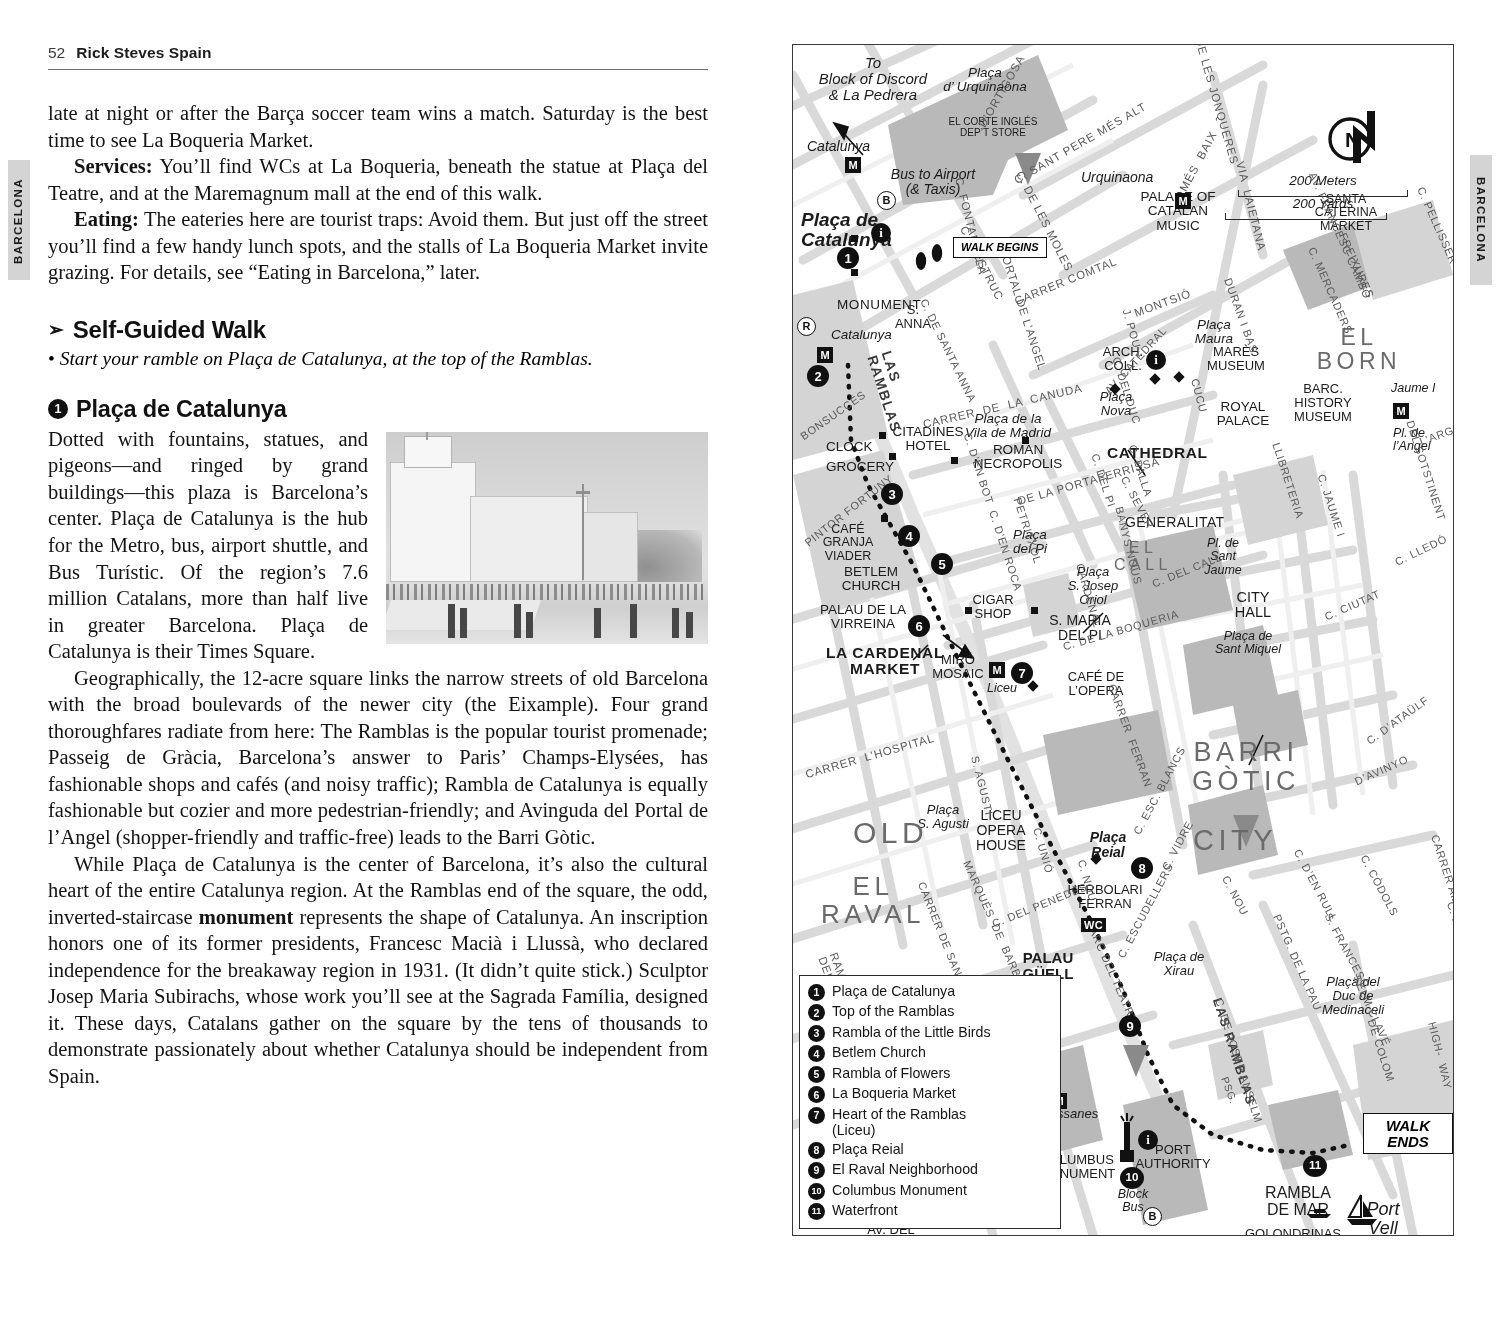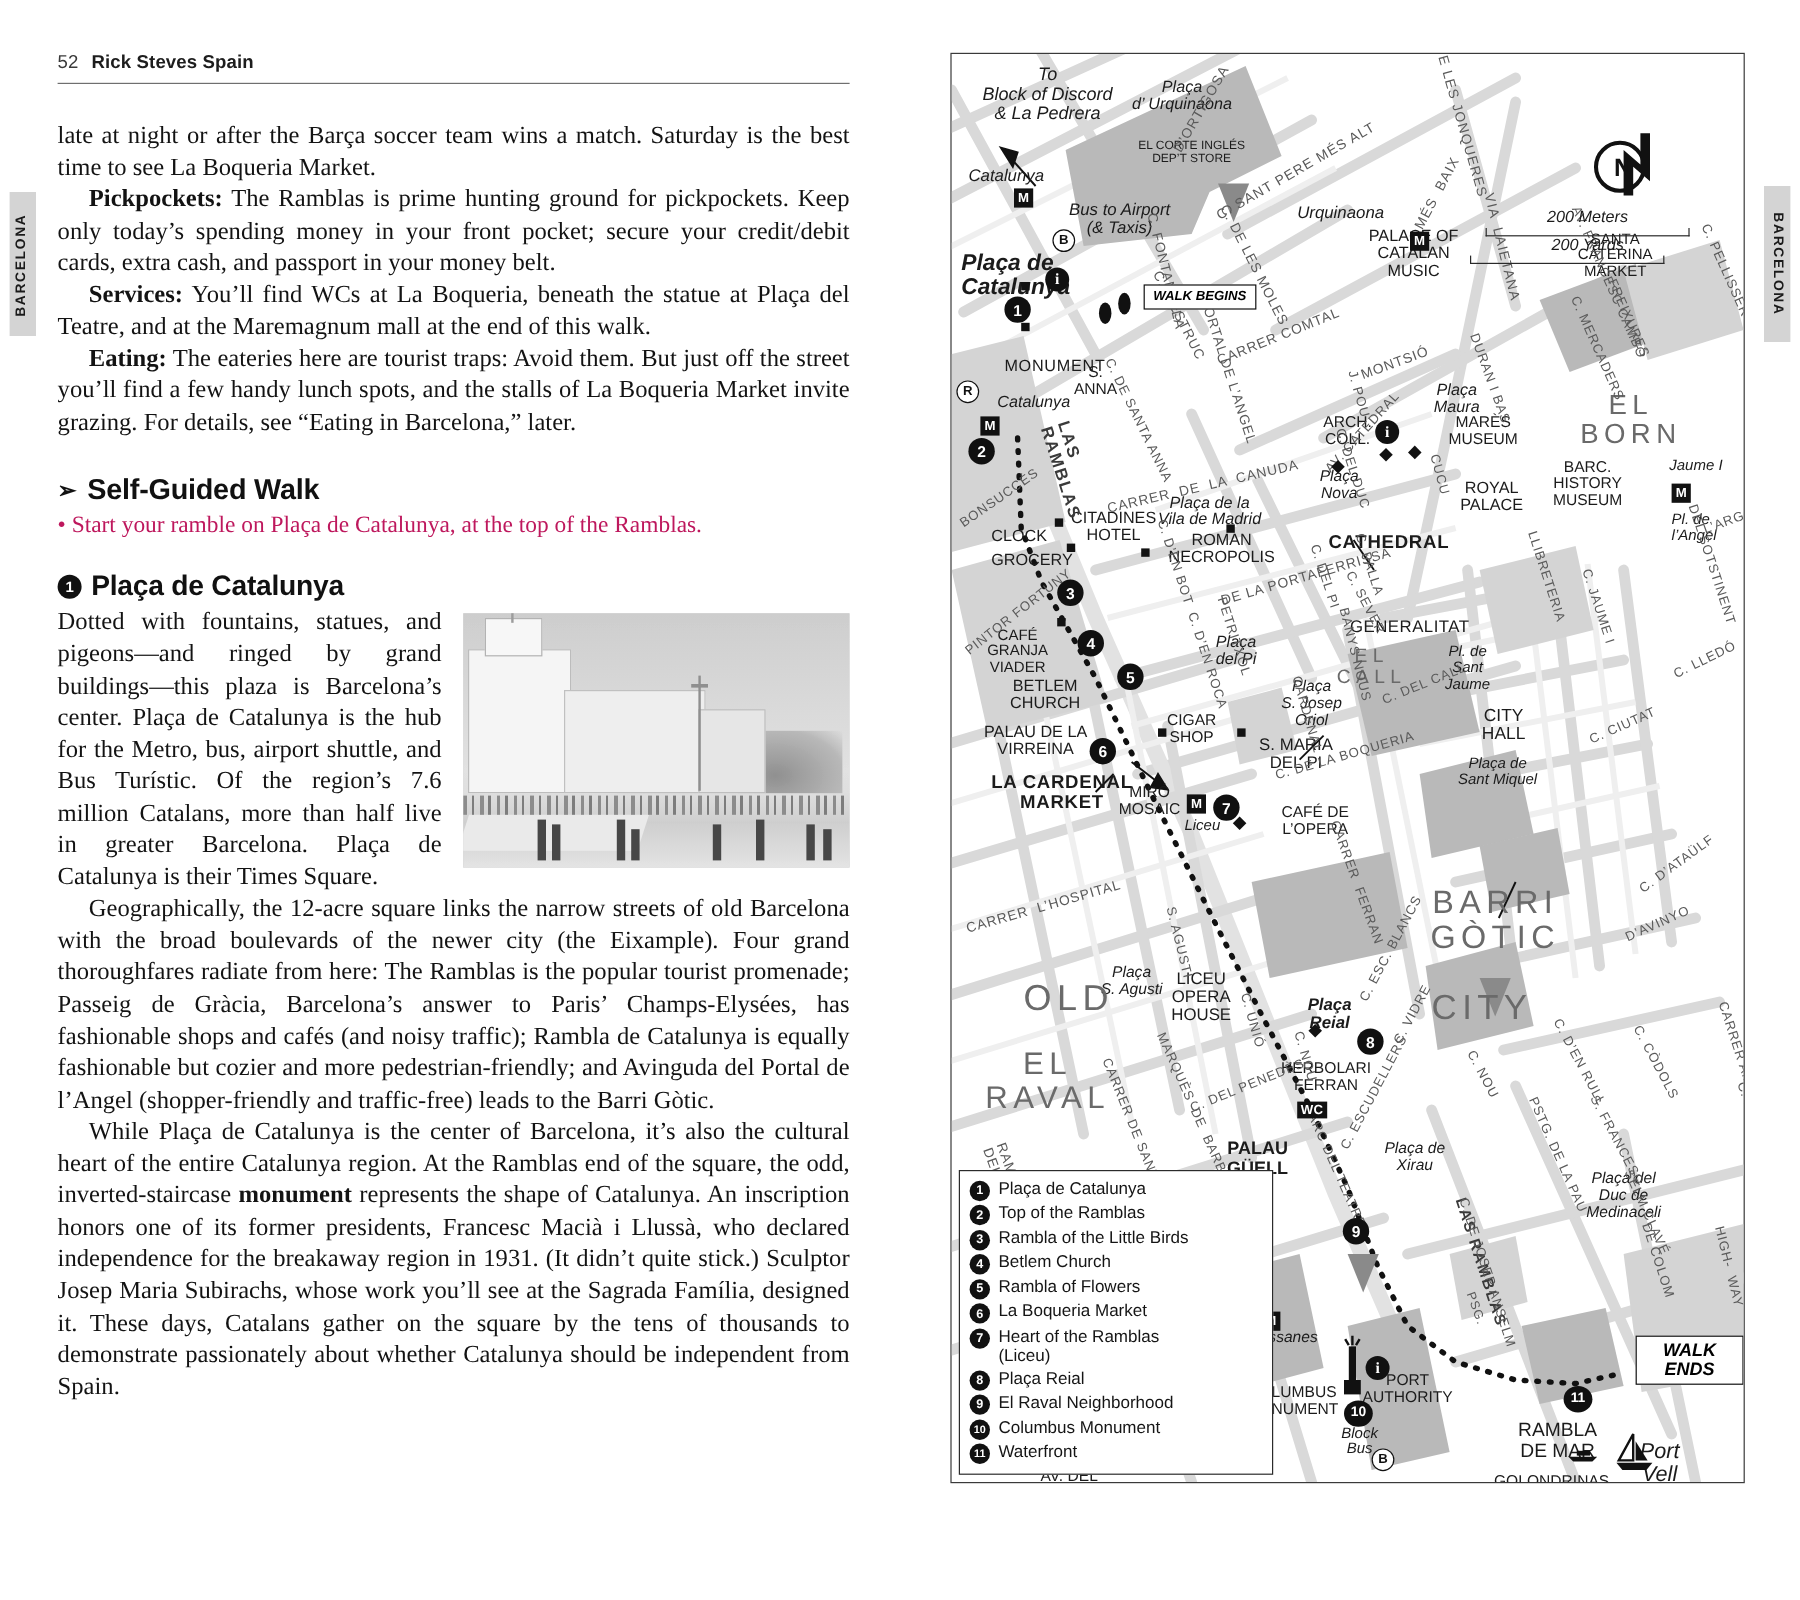--- a/index.html
+++ b/index.html
@@ -52,21 +52,21 @@
   .lead{font-weight:bold;}
 
   h3.sgw{
     font-family:"Liberation Sans",sans-serif;
     font-size:24px;font-weight:bold;color:#111;
     margin:30px 0 4px 0;display:flex;align-items:center;gap:9px;
     letter-spacing:-.2px;
   }
   .arrowglyph{font-size:19px;line-height:1;}
   p.cue{
-    margin:0 0 26px 0;font-size:19.5px;color:#be185d;
+    margin:0 0 26px 0;font-size:19.5px;font-style:italic;color:#000000;
   }
   p.cue::before{content:"• ";font-style:normal;}
 
   h4.stop{
     font-family:"Liberation Sans",sans-serif;
     font-size:23.5px;font-weight:bold;color:#111;
     margin:0 0 3px 0;display:flex;align-items:center;gap:8px;
     letter-spacing:-.2px;
   }
   .numdot{
@@ -193,21 +193,20 @@
 
   <div class="page page-left">
 
     <div class="runhead">
       <span class="folio">52</span>
       <span class="ttl">Rick Steves Spain</span>
     </div>
 
     <p class="body">late at night or after the Barça soccer team wins a match. Saturday is the best time to see La Boqueria Market.</p>
 
-    <p class="body ind"><span class="lead">Pickpockets:</span><span> The Ramblas is prime hunting ground for pickpockets. Keep only today’s spending money in your front pocket; secure your credit/debit cards, extra cash, and passport in your money belt.</span></p>
 
     <p class="body ind"><span class="lead">Services:</span><span> You’ll find WCs at La Boqueria, beneath the statue at Plaça del Teatre, and at the Maremagnum mall at the end of this walk.</span></p>
 
     <p class="body ind"><span class="lead">Eating:</span><span> The eateries here are tourist traps: Avoid them. But just off the street you’ll find a few handy lunch spots, and the stalls of La Boqueria Market invite grazing. For details, see “Eating in Barcelona,” later.</span></p>
 
     <h3 class="sgw">
       <span class="arrowglyph">➢</span>
       <span>Self-Guided Walk</span>
     </h3>
 

